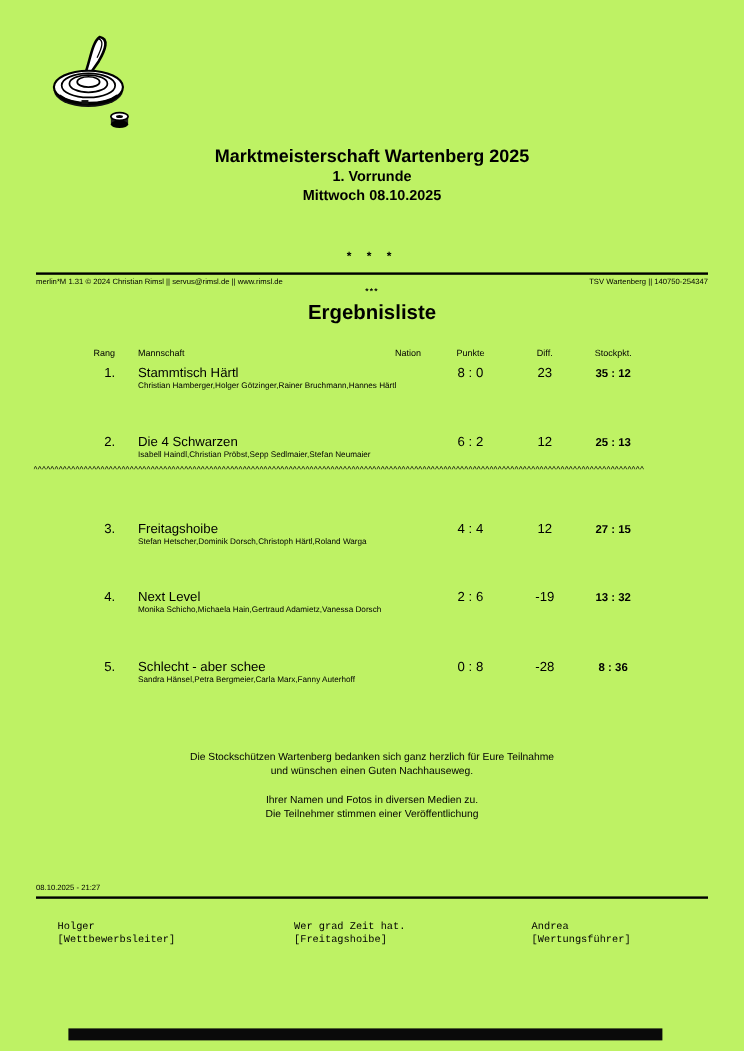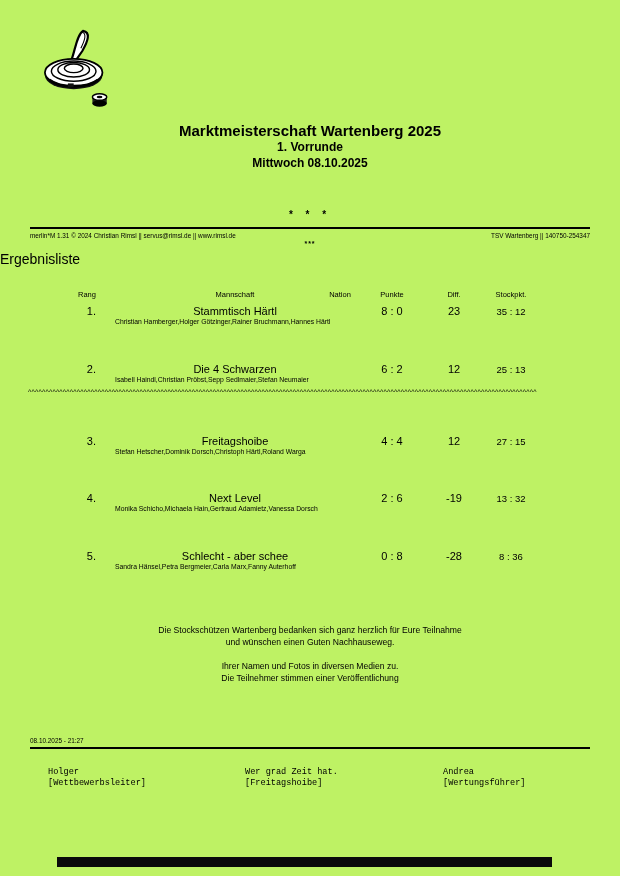--- a/index.html
+++ b/index.html
@@ -15,33 +15,33 @@
   .title-block{left:0;top:122px;width:620px;text-align:center;}
   .title-main{font-size:15px;font-weight:bold;line-height:17px;}
   .title-sub{font-size:12px;font-weight:bold;line-height:16px;}
   .stars-large{left:0;top:209px;width:620px;text-align:center;font-size:10px;font-weight:bold;letter-spacing:5px;}
   
   .top-rule{left:30px;top:227px;width:560px;height:0;border-top:2px solid #000;}
   .meta-line{left:30px;top:232px;width:560px;font-size:6.4px;line-height:8px;}
   .meta-left{float:left;}
   .meta-right{float:right;}
   .stars-small{left:0;top:240px;width:620px;text-align:center;font-size:7px;font-weight:bold;letter-spacing:1px;}
-  .list-title{left:0;top:251px;width:620px;text-align:left;font-size:14px;font-weight:normal;}
+  .list-title{left:0;top:251px;width:620px;text-align:center;font-size:17px;font-weight:bold;}
   
   .results{left:0;top:285px;width:620px;height:360px;}
   .col-rank{position:absolute;left:56px;width:40px;text-align:right;}
-  .col-team{position:absolute;left:115px;width:240px;text-align:center;}
+  .col-team{position:absolute;left:115px;width:240px;text-align:left;}
   .col-nation{position:absolute;left:310px;width:60px;text-align:center;}
   .col-points{position:absolute;left:360px;width:64px;text-align:center;}
   .col-diff{position:absolute;left:425px;width:58px;text-align:center;}
   .col-stock{position:absolute;left:480px;width:62px;text-align:center;}
   .thead{position:absolute;left:0;top:5px;width:620px;font-size:7.5px;}
   .thead .col-rank{text-align:left;left:78px;width:40px;}
   .row{position:absolute;left:0;width:620px;font-size:11px;}
-  .row .col-stock{font-size:9.5px;padding-top:1px;}
+  .row .col-stock{font-size:9.5px;padding-top:1px;font-weight:bold;}
   .row .players{position:absolute;left:115px;top:13px;width:420px;font-size:6.8px;white-space:nowrap;}
   .row1{top:20px;} .row2{top:78px;} .row3{top:150px;} .row4{top:207px;} .row5{top:265px;}
   .cut-separator{position:absolute;left:28px;top:103px;width:545px;height:10px;
     font-size:7px;letter-spacing:0.2px;white-space:nowrap;overflow:hidden;color:#000;}
   
   .notes{left:0;top:624px;width:620px;text-align:center;font-size:8.6px;line-height:12px;}
   .notes .gap{height:12px;}
   
   .timestamp{left:30px;top:737px;width:300px;font-size:6.4px;}
   .footer-rule{left:30px;top:747px;width:560px;height:0;border-top:2px solid #000;}

